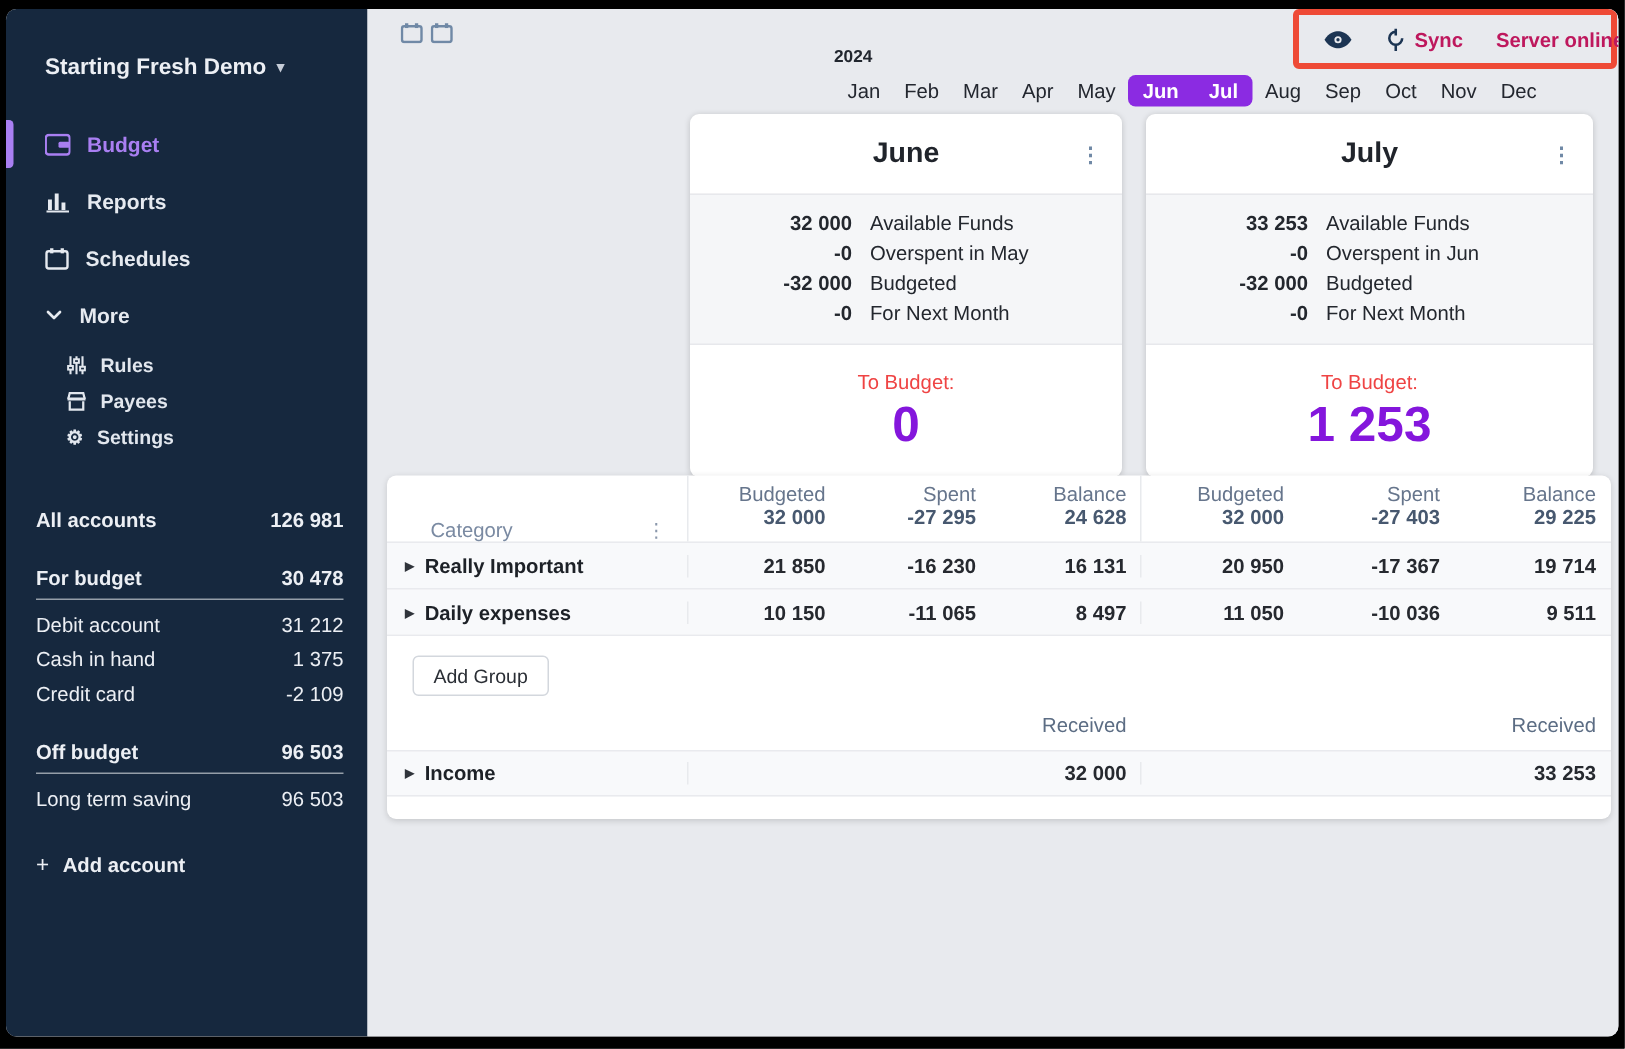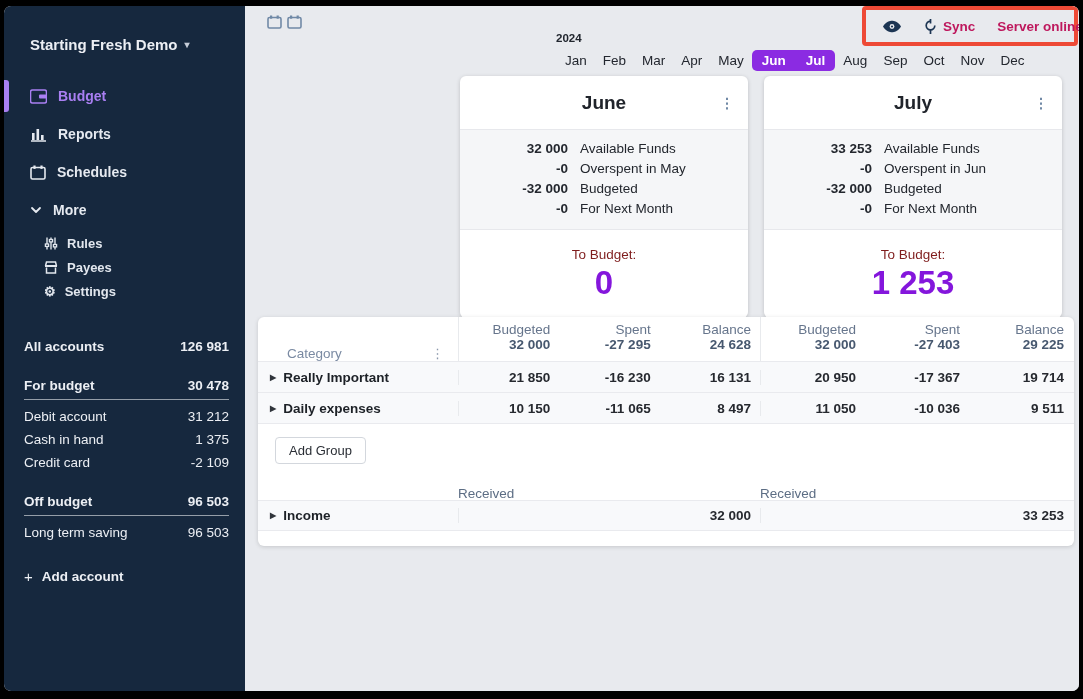--- a/index.html
+++ b/index.html
@@ -45,42 +45,42 @@
   .card { position:absolute; top:70px; width:288px; height:242px; background:#fff; border-radius:6px; box-shadow:0 1px 4px rgba(0,0,0,.18); overflow:hidden; }
   .card.june { left:215px; }
   .card.july { left:519px; width:298px; }
   .card-head { position:relative; height:53px; display:flex; align-items:center; justify-content:center; font-size:19px; font-weight:700; color:#20242b; }
   .kebab { position:absolute; right:14px; top:50%; transform:translateY(-50%); color:#7089a6; font-size:14px; cursor:pointer; line-height:1; }
   .card-summary { background:#f5f6f8; border-top:1px solid #e7e8ec; border-bottom:1px solid #e7e8ec; padding:9px 0 10px 0; }
   .sum-row { display:flex; line-height:20px; font-size:13.5px; color:#23272e; }
   .sum-num { width:120px; text-align:right; font-weight:700; padding-right:12px; }
   .sum-lbl { flex:1; }
   .to-budget { text-align:center; padding-top:17px; }
-  .tb-label { font-size:13.5px; color:#7f1d1d; }
+  .tb-label { font-size:13.5px; color:#ef4444; }
   .tb-amount { font-size:33px; font-weight:700; color:#8416dc; line-height:1.25; cursor:pointer; }
 
   
   .panel { position:absolute; left:13px; top:311px; width:816px; height:229px; background:#fff; border-radius:6px; box-shadow:0 1px 4px rgba(0,0,0,.15); font-size:13.5px; }
   .t-head { display:flex; height:44px; }
   .cat-col { width:200px; flex-shrink:0; position:relative; }
   .mon-sec { width:302px; flex-shrink:0; border-left:1px solid #e8eaed; display:flex; }
   .mon-sec.july-sec { width:313px; }
   .mcol { flex:1; text-align:right; padding-right:9px; }
   .cat-head { display:flex; align-items:flex-end; height:100%; padding-left:29px; color:#7a8aa2; font-size:13.5px; }
   .cat-kebab { margin-left:auto; margin-right:14px; color:#8a97ab; font-size:13px; cursor:pointer; }
   .h-label { color:#66758c; padding-top:5px; }
   .h-total { color:#47586f; font-weight:700; font-size:13.5px; }
   .t-row { display:flex; height:31px; background:#f8f9fb; border-top:1px solid #e9eaee; align-items:center; cursor:pointer; }
   .t-row .cat-col { display:flex; align-items:center; gap:7px; padding-left:12px; font-weight:700; color:#1d2127; }
   .tri { font-size:8px; color:#30343b; }
   .cell { font-weight:700; color:#26292f; }
   .t-mid { border-top:1px solid #e9eaee; }
   .add-group { margin:13px 0 0 17px; display:inline-block; background:#fff; border:1px solid #d3d7dd; border-radius:4px; padding:5px 13px; font-size:13px; color:#2a2e35; cursor:pointer; }
   .received-row { display:flex; margin-top:12px; height:22px; color:#5c6d84; }
-  .received-row .mon-sec { border-left:none; display:block; text-align:left; padding-right:9px;margin-top:10px; }
+  .received-row .mon-sec { border-left:none; display:block; text-align:right; padding-right:9px; }
   .income-row { margin-top:2px; border-bottom:1px solid #e9eaee; }
   .income-val { width:100%; text-align:right; padding-right:9px; font-weight:700; color:#26292f; }
 
   svg { display:block; }
 </style>
 </head>
 <body>
 
 <div class="frame">
   <div class="app">

